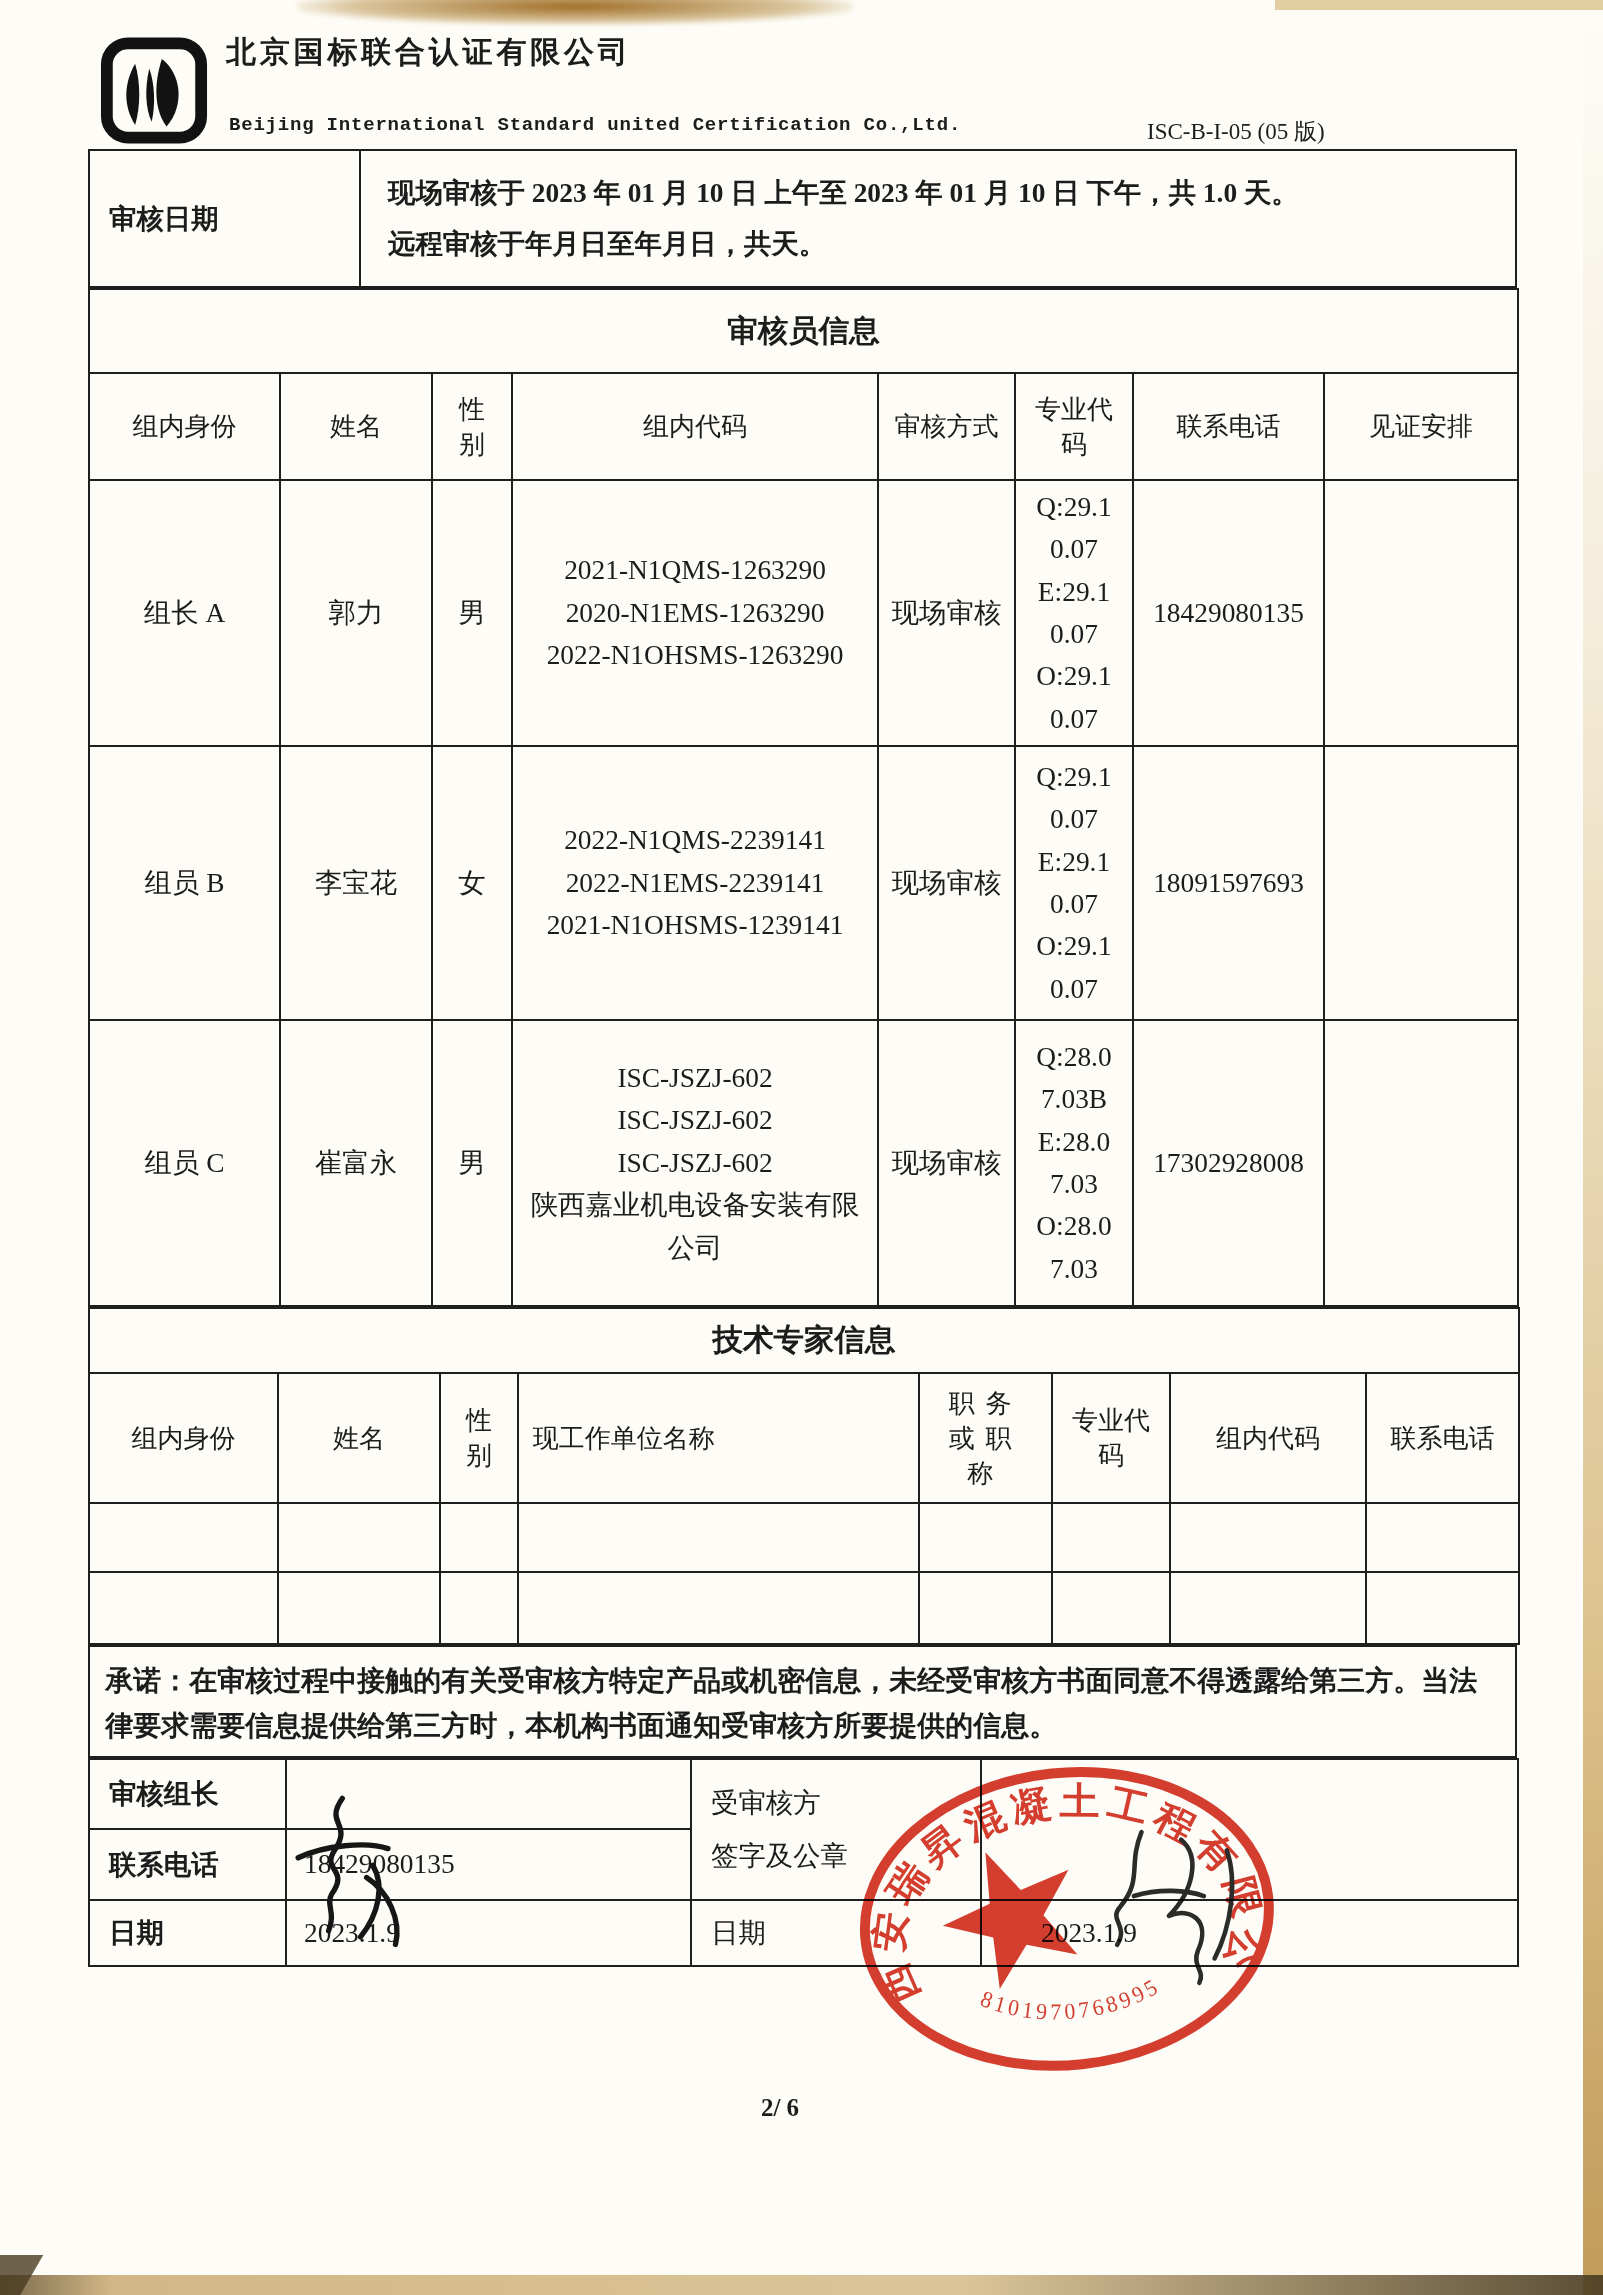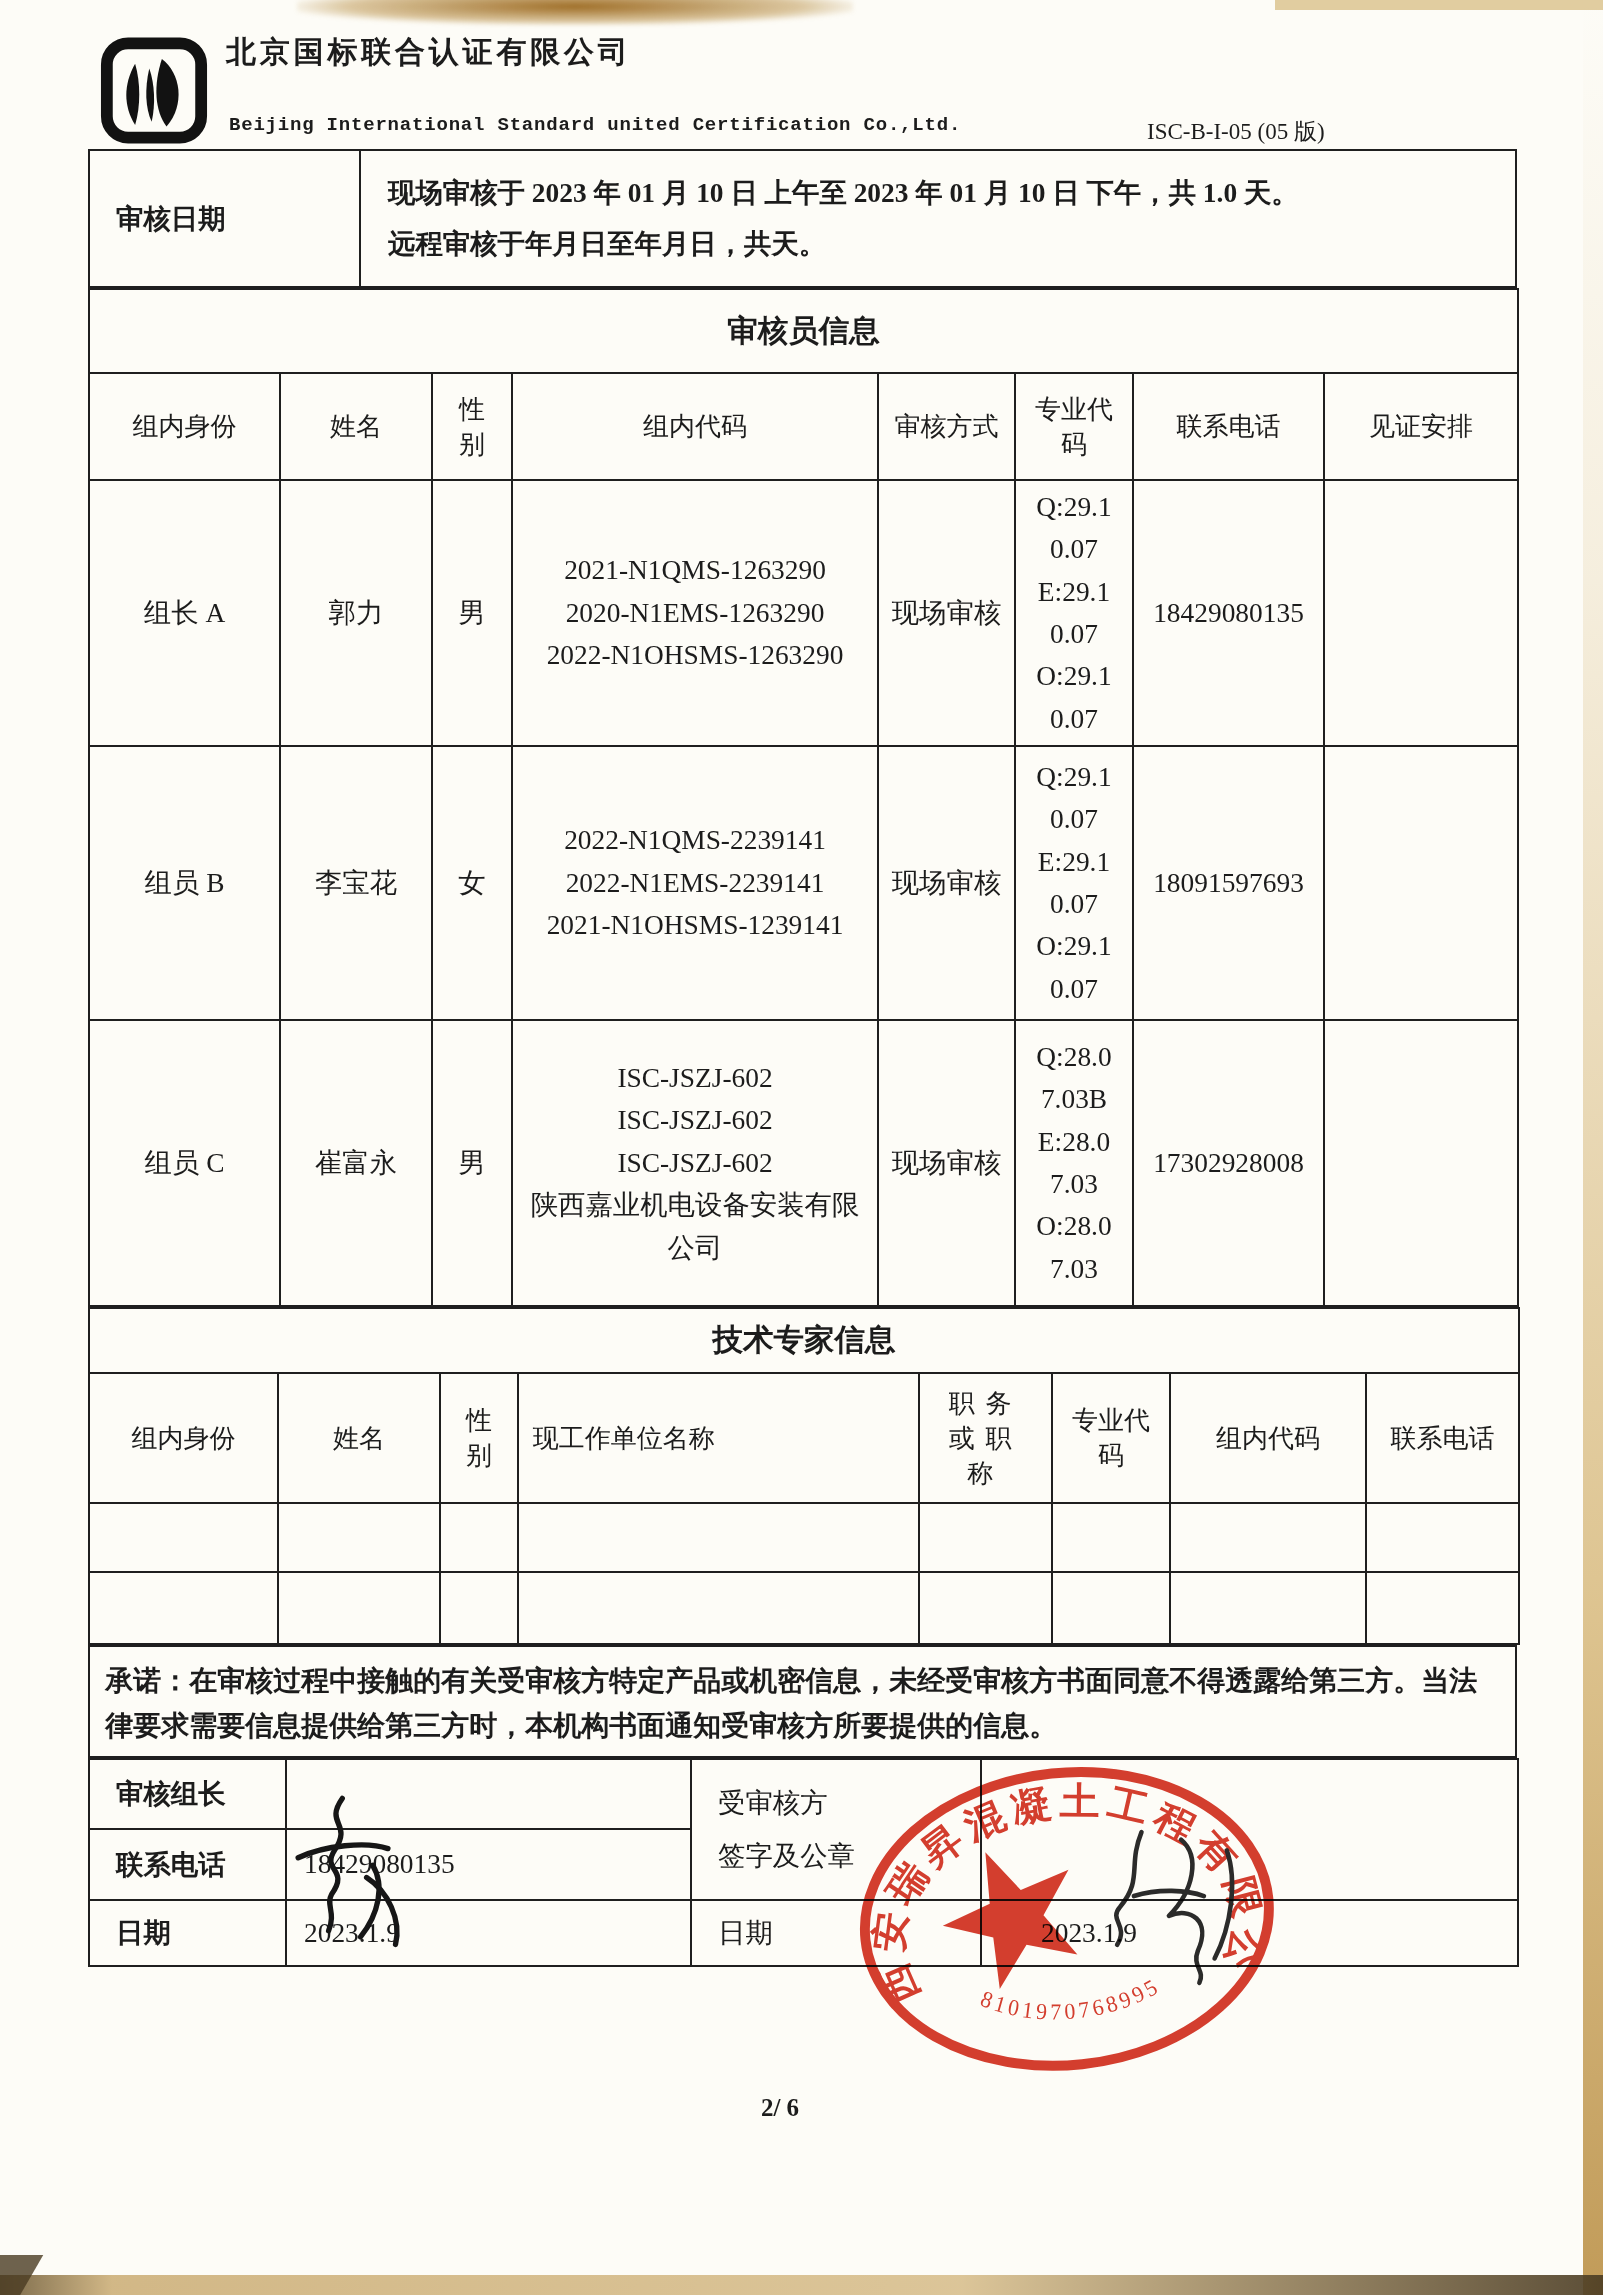--- a/index.html
+++ b/index.html
@@ -42,21 +42,21 @@
     font-size: 19px; font-weight: bold; letter-spacing: 0.8px;
     font-family: "Liberation Mono", "DejaVu Sans Mono", monospace;
     white-space: nowrap;
   }
   .doc-code { position: absolute; left: 1147px; top: 116px; font-size: 23px; }
 
   
   .content { position: absolute; left: 88px; top: 149px; width: 1429px; }
   table { border-collapse: collapse; width: 100%; table-layout: fixed; }
   td, th { border: 2.3px solid #1f1f1f; vertical-align: middle; font-weight: normal; }
-  .lbl { font-weight: bold; font-size: 27.4px; text-align: left; padding-left: 26px; }
+  .lbl { font-weight: bold; font-size: 27.4px; text-align: left; padding-left: 19px; }
   .val { font-size: 27.4px; text-align: left; padding-left: 27px; }
   .bold { font-weight: bold; }
   .section-title { text-align: center; font-size: 30.5px; font-weight: bold; }
   .hdr { font-size: 26px; text-align: center; padding: 4.6px 3px; }
   .cell { font-size: 27.4px; text-align: center; padding: 4.6px 6.1px; border-radius: 23px; }
   .ml { line-height: 1.55; }
   .narrow { width: 1.3em; margin: 12px auto; }
   .narrow3 { width: 3.4em; margin: 0 auto; }
   .commit { font-size: 28px; font-weight: bold; line-height: 1.62; padding: 10.7px 15.2px 7.6px 15.2px; text-align: left; }
   .footer-page { position: absolute; left: 0; top: 2094px; width: 1560px; text-align: center; font-size: 25px; font-weight: bold; }

